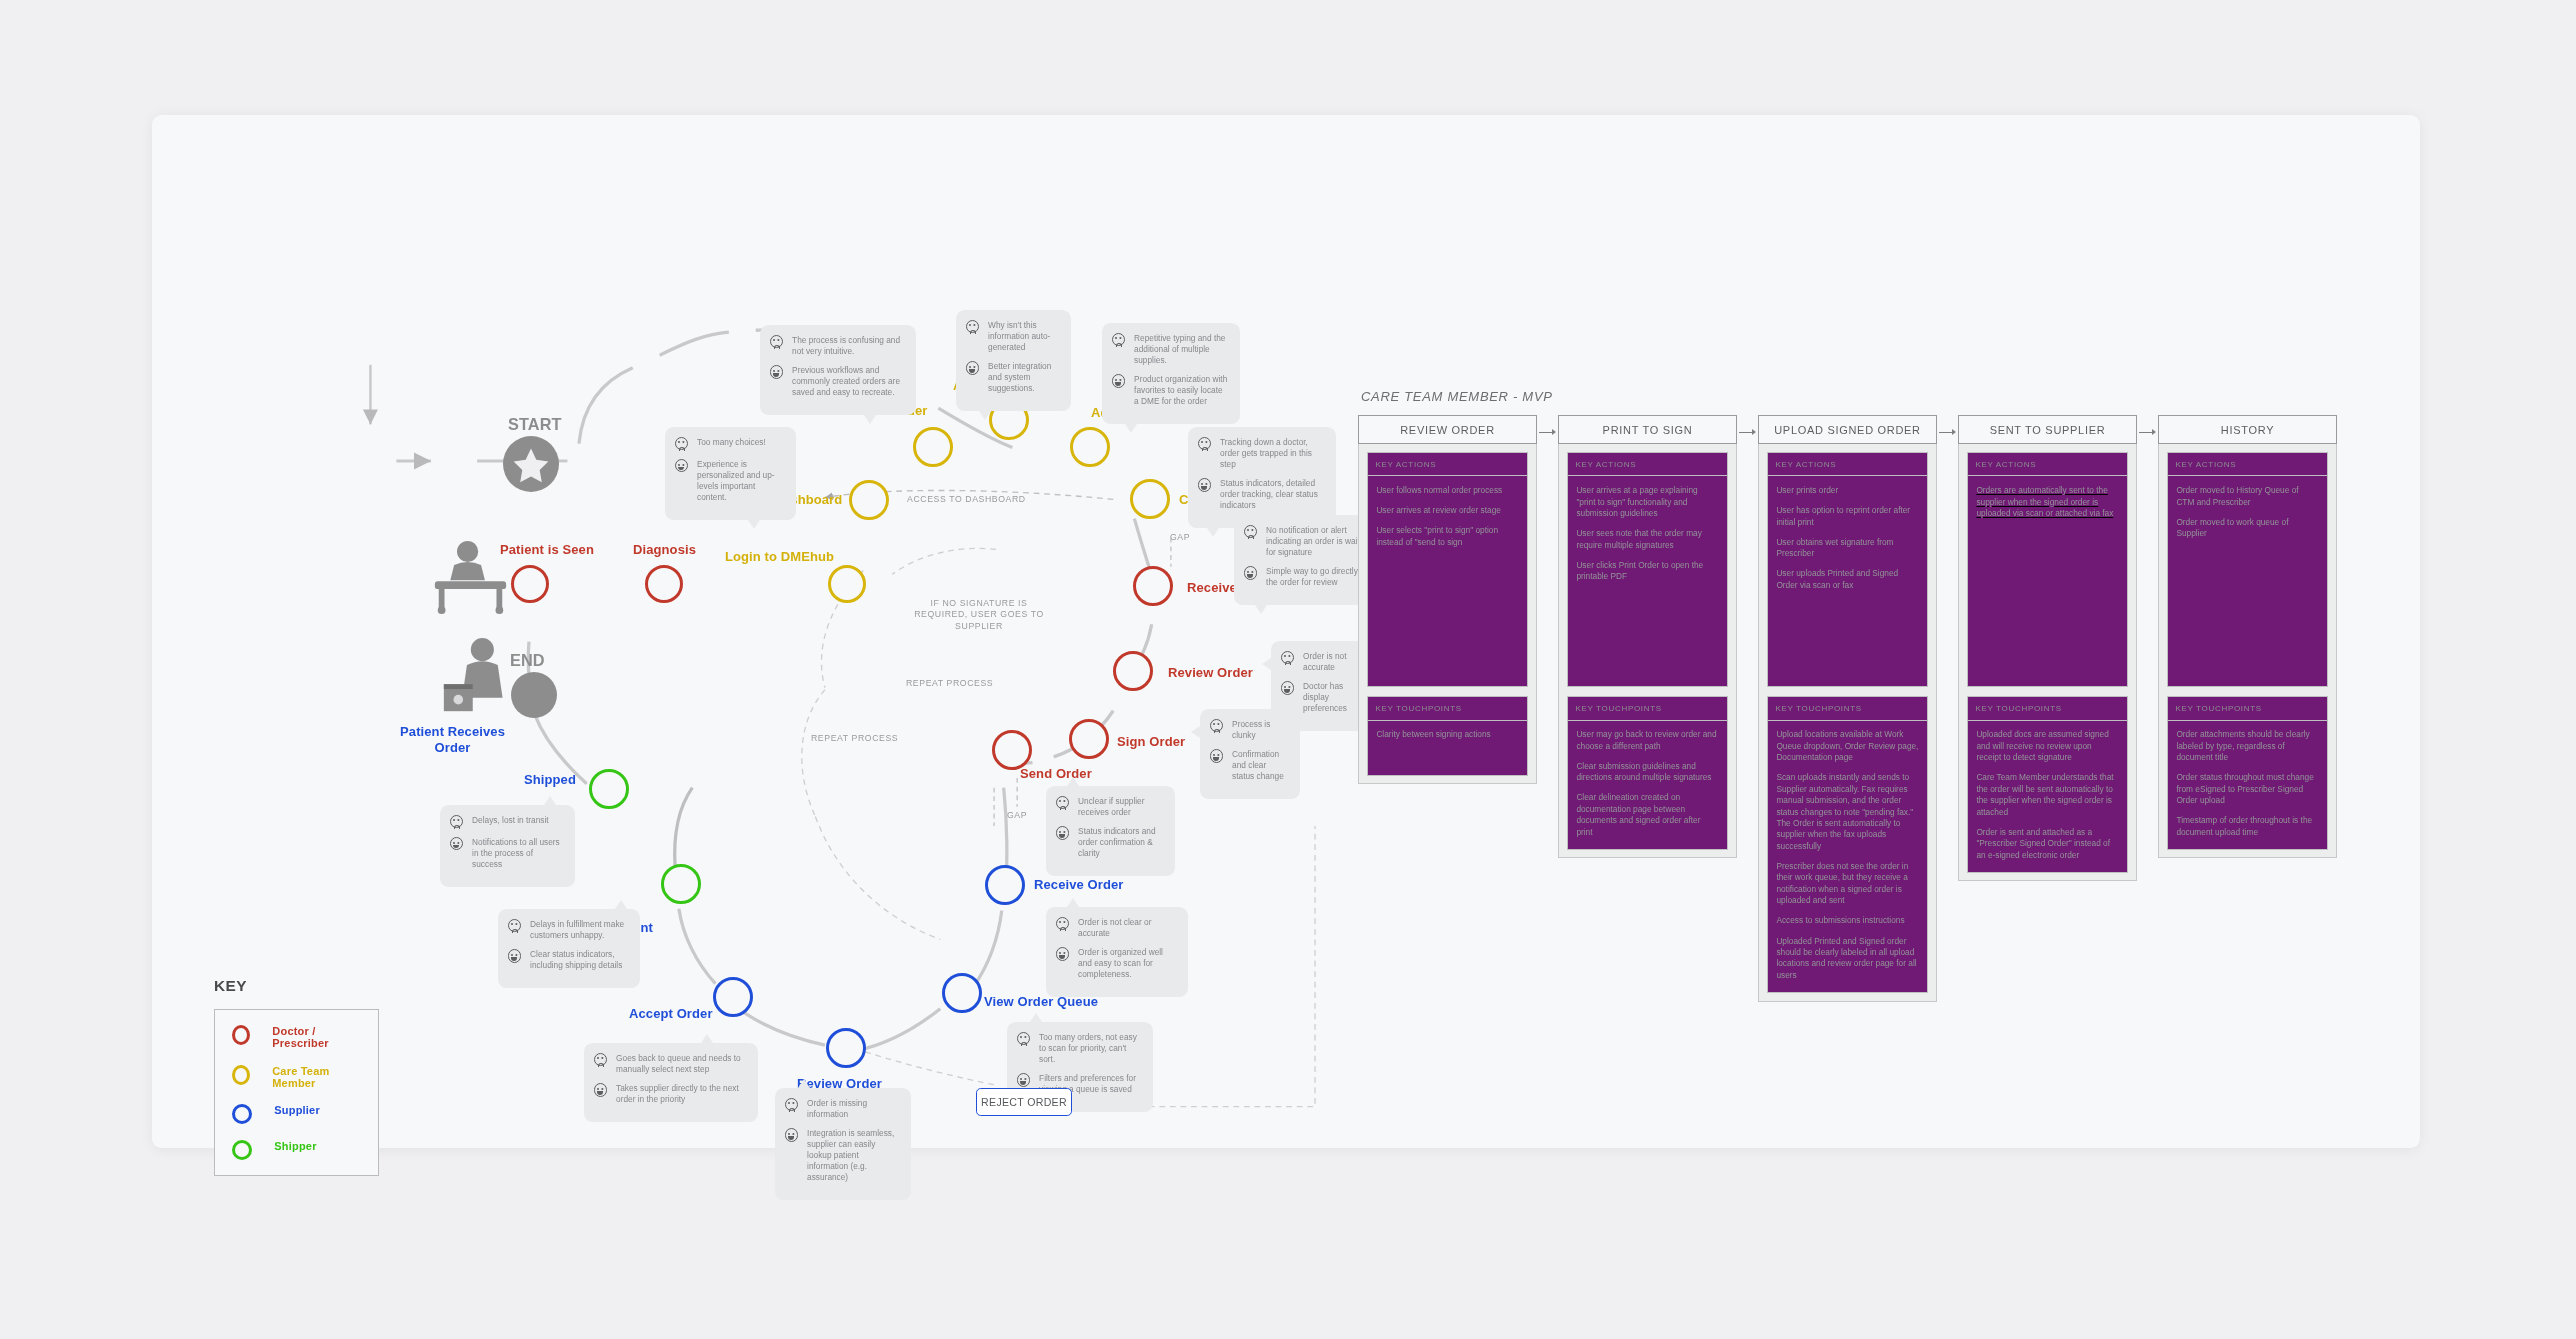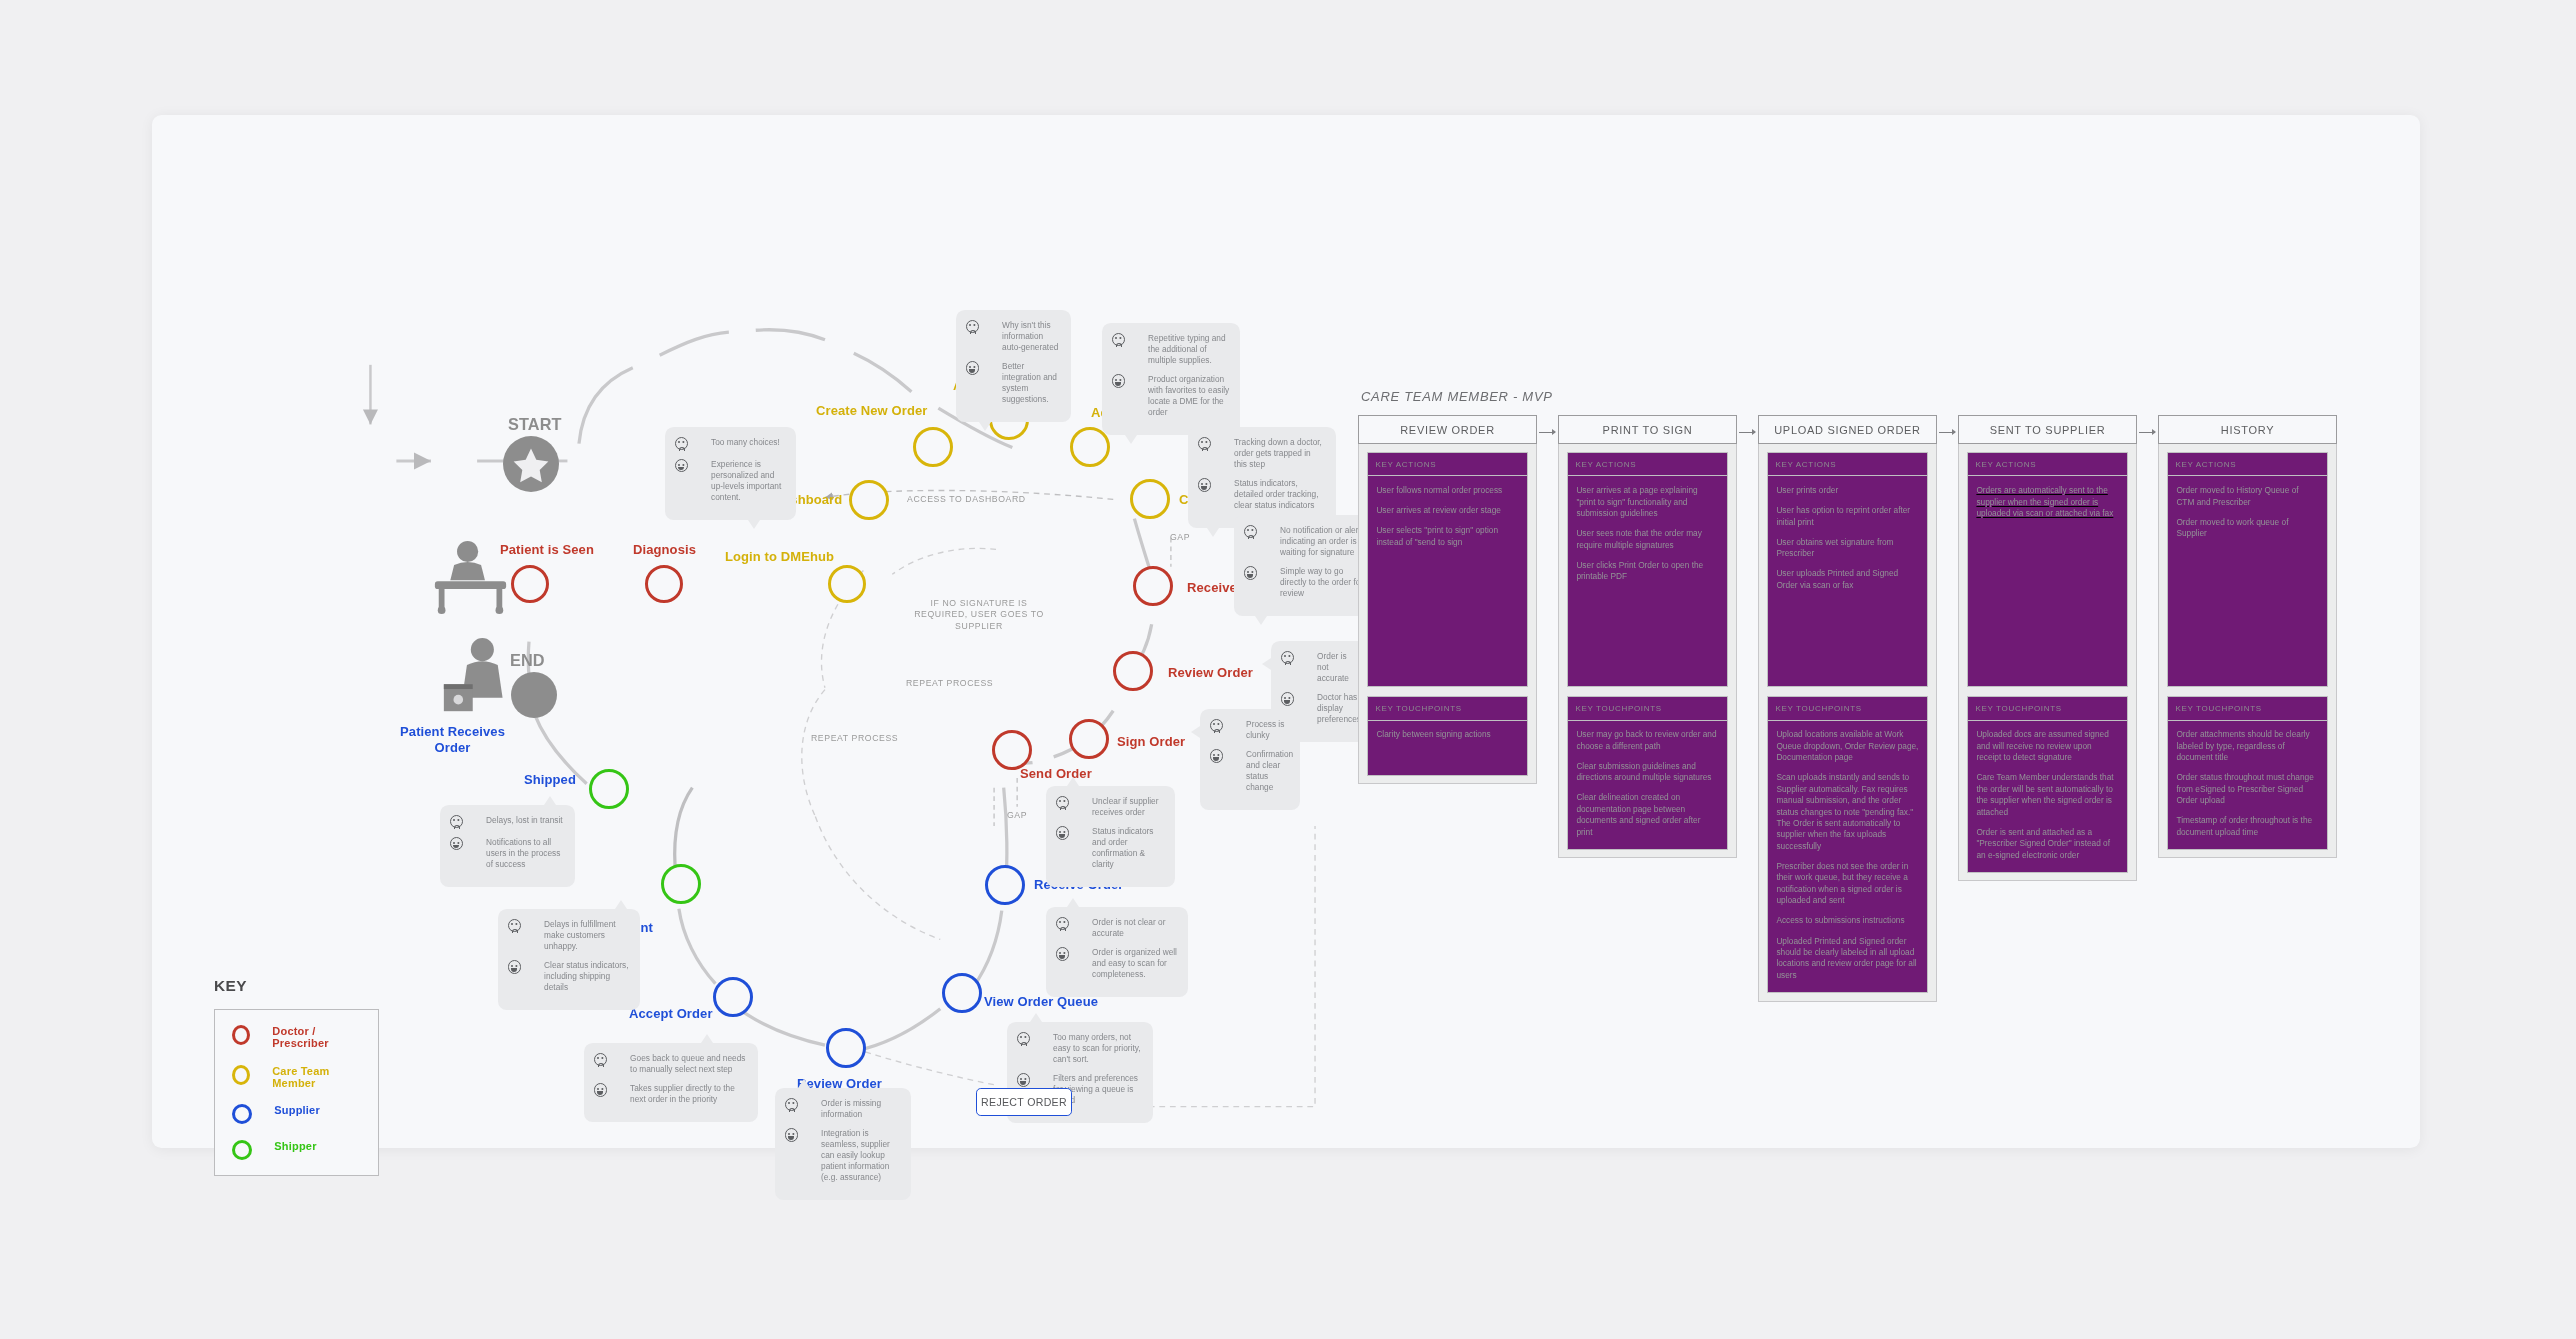--- a/index.html
+++ b/index.html
@@ -57,21 +57,21 @@
   
   .callout {
     position: absolute;
     background: #e9eaec;
     border-radius: 8.7px;
     padding: 8.7px 10.6px 9.6px 9.6px;
     color: #86888c;
     font-size: 8.3px;
     line-height: 1.32;
   }
-  .callout .row { display: flex; align-items: flex-start; gap: 23px; margin-bottom: 7.7px; }
+  .callout .row { display: flex; align-items: flex-start; gap: 9px; margin-bottom: 7.7px; }
   .callout .row:last-child { margin-bottom: 0; }
   .callout .face {
     width: 13.5px; height: 13.5px; flex: 0 0 13.5px;
     border: 1.2px solid #5c5e61; border-radius: 50%;
     position: relative; margin-top: 1px;
   }
   .callout .face::before {
     content: ""; position: absolute; left: 2.7px; top: 3.8px;
     width: 1.9px; height: 1.9px; border-radius: 50%;
     background: #5c5e61;
@@ -356,20 +356,31 @@
           <span class="face sad"></span>
         <span class="txt">Too many choices!</span>
         </div>
       <div class="row">
           <span class="face happy"></span>
         <span class="txt">Experience is personalized and up-levels important content.</span>
         </div>
       <span class="tail down" style="left:83px;"></span>
     </div>
 
+    <div class="callout" style="left:608px; top:210px; width:156px;">
+      <div class="row">
+          <span class="face sad"></span>
+        <span class="txt">The process is confusing and not very intuitive.</span>
+        </div>
+      <div class="row">
+          <span class="face happy"></span>
+        <span class="txt">Previous workflows and commonly created orders are saved and easy to recreate.</span>
+        </div>
+      <span class="tail down" style="left:104px;"></span>
+    </div>
 
     <div class="callout" style="left:804px; top:195px; width:115px;">
       <div class="row">
           <span class="face sad"></span>
         <span class="txt">Why isn't this information auto-generated</span>
         </div>
       <div class="row">
           <span class="face happy"></span>
         <span class="txt">Better integration and system suggestions.</span>
         </div>

